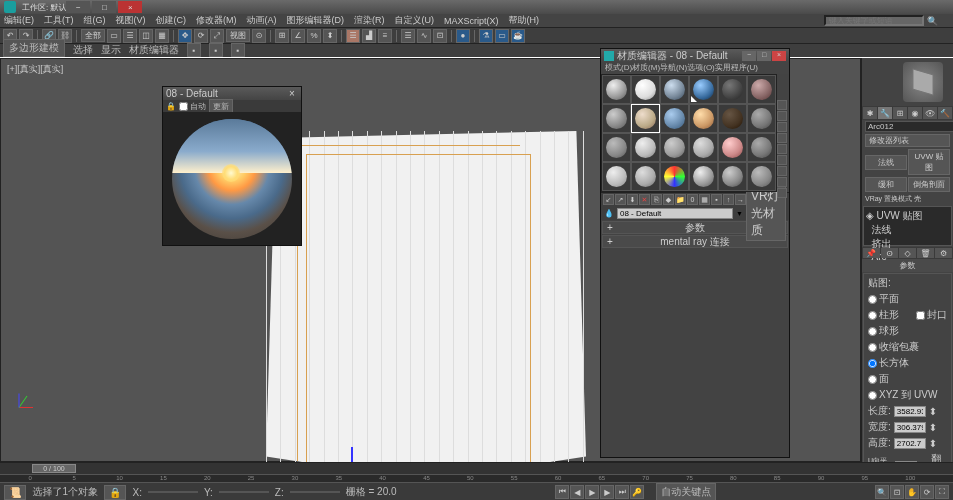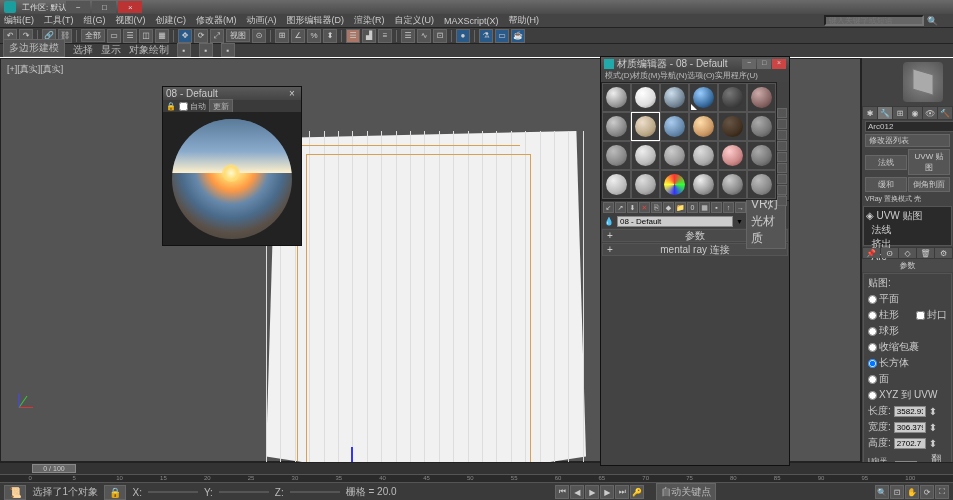--- a/index.html
+++ b/index.html
@@ -35,21 +35,21 @@
 .axis .x{position:absolute;width:30px;height:2px;background:#d33}
 .preview-win{position:absolute;top:86px;left:162px;width:140px;height:160px;background:#333;border:1px solid #111}
 .preview-win .pv-title{height:13px;background:linear-gradient(#5a5a5a,#444);display:flex;align-items:center;padding:0 3px;color:#ccc;font-size:8px}
 .preview-win .pv-title .x{margin-left:auto;width:12px;text-align:center}
 .preview-win .pv-tool{height:12px;background:#3a3a3a;display:flex;align-items:center;padding:0 3px;gap:3px}
 .preview-win .pv-tool span{font-size:8px;color:#bbb}
 .preview-win .pv-body{position:relative;height:133px;background:#222;display:flex;align-items:center;justify-content:center}
 .sphere{width:120px;height:120px;border-radius:50%;background:radial-gradient(circle at 50% 40%,#fff8d0 0%,#ffcc66 15%,#ff9944 25%,#6688aa 40%,#4a6a8a 55%,#5a5048 70%,#3a3530 100%);position:relative;overflow:hidden}
 .sphere::before{content:"";position:absolute;top:0;left:0;right:0;height:45%;background:linear-gradient(#5a7a9a 0%,#8aabcc 60%,#fff0cc 100%)}
 .sphere::after{content:"";position:absolute;top:38%;left:42%;width:18px;height:18px;background:radial-gradient(#fffad0,#ffdd77,transparent);border-radius:50%}
-.mat-editor{position:absolute;top:56px;left:600px;width:190px;height:410px;background:#434343;border:1px solid #111;z-index:10}
+.mat-editor{position:absolute;top:48px;left:600px;width:190px;height:410px;background:#434343;border:1px solid #111;z-index:10}
 .mat-editor .me-title{height:13px;background:linear-gradient(#5a5a5a,#444);display:flex;align-items:center;padding:0 3px;color:#ccc;font-size:8px}
 .mat-editor .me-title .teal{width:10px;height:10px;background:#2aa;margin-right:3px}
 .mat-editor .me-title .btns{margin-left:auto;display:flex;gap:1px}
 .mat-editor .me-title .btns span{width:14px;height:10px;background:#666;font-size:7px;text-align:center}
 .mat-editor .me-title .btns .cl{background:#c44}
 .mat-editor .me-menu{height:12px;background:#444;display:flex;padding:0 4px;gap:0}
 .mat-editor .me-menu span{color:#bbb;font-size:8px}
 .mat-slots{display:grid;grid-template-columns:repeat(6,1fr);gap:0;padding:1px;background:#222}
 .mat-slot{aspect-ratio:1;background:#3a3a3a;border:1px solid #555;position:relative;overflow:hidden}
 .mat-slot.sel{border:1px solid #fff}
@@ -159,21 +159,21 @@
   <span class="sep"></span>
   <span class="tbtn blue">⚗</span>
   <span class="tbtn blue">▭</span>
   <span class="tbtn blue">☕</span>
 </div>
 
 <div class="toolbar2">
   <span style="background:#555;padding:1px 5px;border:1px solid #666">多边形建模</span>
   <span>选择</span>
   <span>显示</span>
-  <span>对象绘制</span>
+  <span>材质编辑器</span>
   <span class="tbtn">▪</span>
   <span class="tbtn">▪</span>
   <span class="tbtn">▪</span>
 </div>
 
 <div class="main">
   <span class="viewport-label">[+][真实][真实]</span>
   <div class="curved-surface">
     <div class="surface-shape"></div>
     <div class="surface-lines" id="slines">

